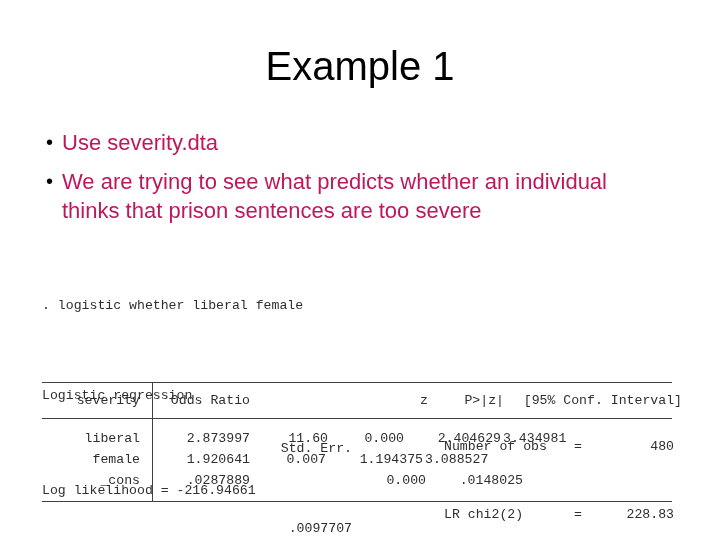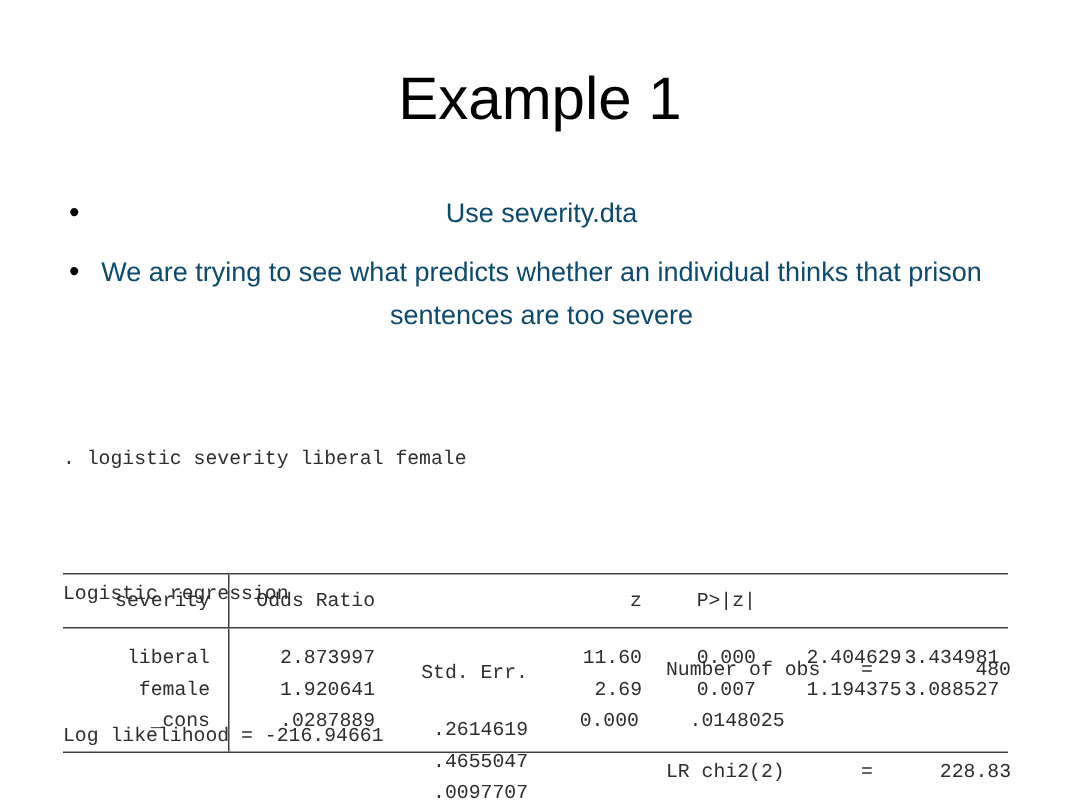--- a/index.html
+++ b/index.html
@@ -48,24 +48,23 @@
     width: 22px;
     flex: 0 0 22px;
     font-size: 20px;
     line-height: 29px;
     text-align: left;
     padding-left: 6px;
     box-sizing: border-box;
   }
   .bullet-text {
     flex: 1 1 auto;
-    font-size: 18px;
+    font-size: 22px;
     line-height: 29px;
-    color: #0c4a6e;
-    text-align: center;
+    color: #be185d;
   }
 
   
   .stata {
     position: absolute;
     left: 42px;
     top: 246px;
     width: 634px;
     font-family: "Liberation Mono", "DejaVu Sans Mono", monospace;
     font-size: 13.2px;
@@ -184,21 +183,21 @@
 
   <div class="bullet-row">
     <span class="bullet-mark">•</span>
     <span class="bullet-text">We are trying to see what predicts whether an individual thinks that prison sentences are too severe</span>
   </div>
 
 </div>
 
 <div class="stata">
 
-  <div class="cmd-line">. logistic severity liberal female</div>
+  <div class="cmd-line">. logistic whether liberal female</div>
 
   <div class="hdr-block">
 
     <div class="hdr-left-title">Logistic regression</div>
 
     <div class="hdr-left-ll">Log likelihood = -216.94661</div>
 
     <div class="hdr-stats">
 
       <div class="stat-row">
@@ -227,45 +226,43 @@
 
   <div class="tbl-body">
     <div class="vdiv"></div>
     <div class="hdr-spacer"></div>
     <div class="trow">
       <span class="c-name">severity</span>
       <span class="c-or">Odds Ratio</span>
       <span class="c-se">Std. Err.</span>
       <span class="c-z">z</span>
       <span class="c-p">P&gt;|z|</span>
+      <span class="c-ci">[95% Conf. Interval]</span>
     </div>
     <div class="hdr-spacer"></div>
   </div>
 
   <div class="rule"></div>
 
   <div class="tbl-body">
     <div class="vdiv"></div>
     <div class="body-spacer"></div>
 
     <div class="trow">
       <span class="c-name">liberal</span>
       <span class="c-or">2.873997</span>
-      <span class="c-se">.2614619</span>
       <span class="c-z">11.60</span>
       <span class="c-p">0.000</span>
       <span class="c-lo">2.404629</span>
       <span class="c-hi">3.434981</span>
     </div>
 
     <div class="trow">
       <span class="c-name">female</span>
       <span class="c-or">1.920641</span>
-      <span class="c-se">.4655047</span>
-      <span class="c-z">2.69</span>
       <span class="c-p">0.007</span>
       <span class="c-lo">1.194375</span>
       <span class="c-hi">3.088527</span>
     </div>
 
     <div class="trow">
       <span class="c-name">_cons</span>
       <span class="c-or">.0287889</span>
       <span class="c-se">.0097707</span>
       <span class="c-p">0.000</span>

